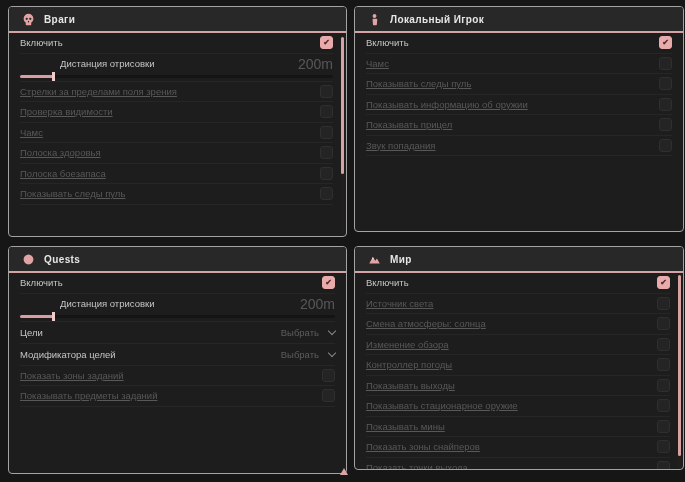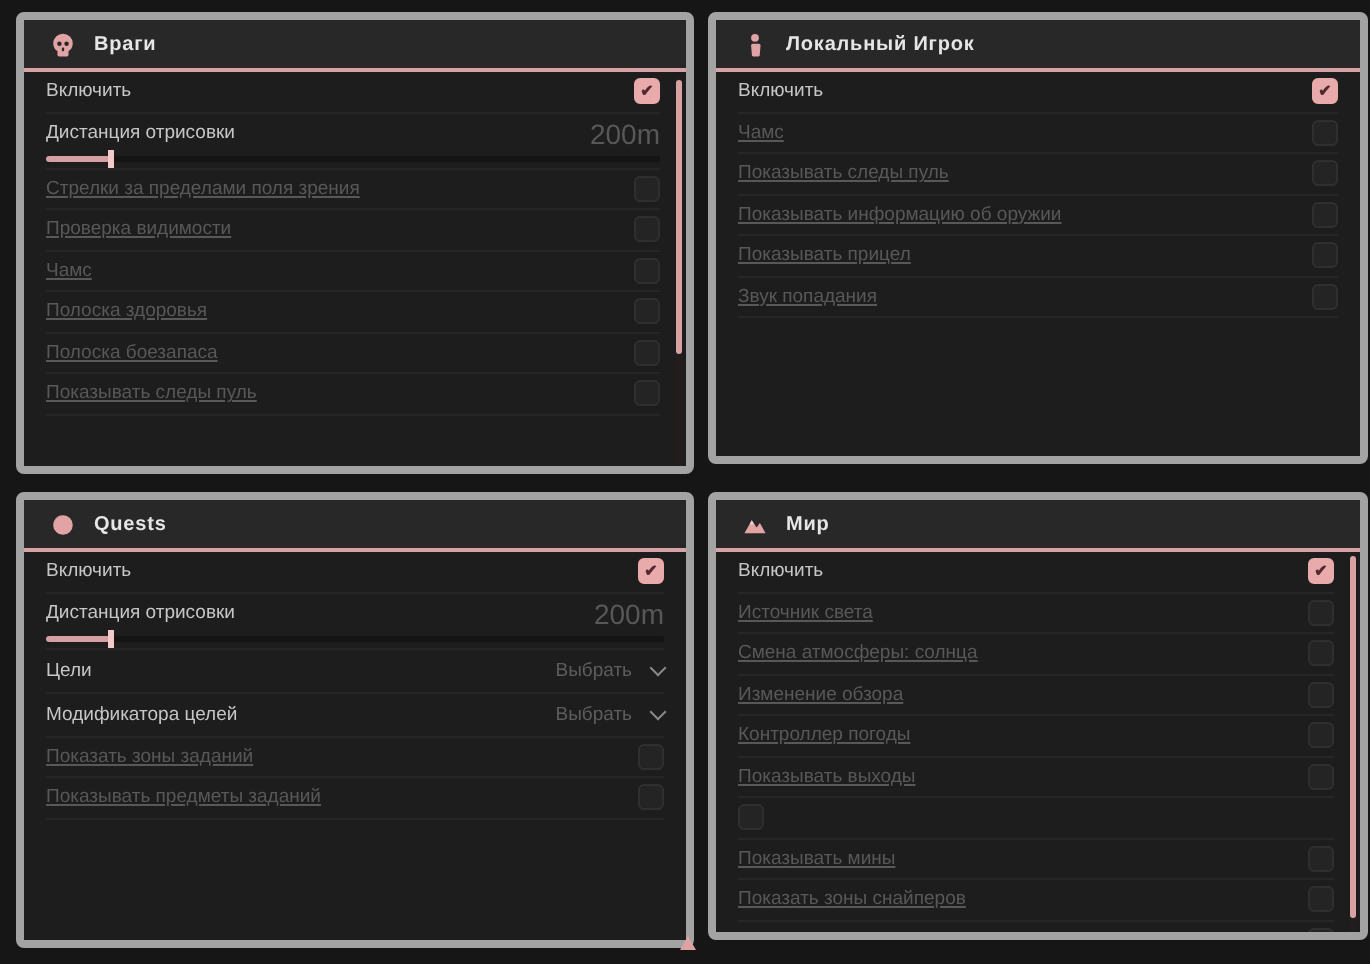--- a/index.html
+++ b/index.html
@@ -1,36 +1,36 @@
 <!DOCTYPE html>
 <html><head>
 <meta charset="utf-8">
 <style>
   html,body{margin:0;padding:0;background:#0e0e0e;}
   .canvas{position:relative;width:685px;height:482px;background:#161616;overflow:hidden;
           font-family:"Liberation Sans",sans-serif;}
-  .panel{position:absolute;background:#1d1d1d;border:4px solid #a3a3a3;border-radius:4px;overflow:hidden;
+  .panel{position:absolute;background:#1d1d1d;border:1px solid #a3a3a3;border-radius:4px;overflow:hidden;
          box-sizing:border-box;}
   .panel-header{height:24px;background:#282828;display:flex;align-items:center;gap:9px;padding:0 13px;
                 border-bottom:2px solid #d5a3a5;}
   .ptitle{font-size:10px;font-weight:bold;color:#e6e6e6;letter-spacing:.4px;}
   .picon{display:flex;align-items:center;}
   .picon svg{width:13px;height:13px;}
   .rows{padding:0 11px;}
   .row{display:flex;align-items:center;justify-content:space-between;height:19.5px;
        border-bottom:1px solid #262626;gap:20px;}
   .label{font-size:9.5px;color:#c6c6c6;white-space:nowrap;}
   .row.dim .label{color:#585858;text-decoration:underline;}
   .cb{width:11px;height:11px;border-radius:3px;background:#242424;border:1px solid #2f2f2f;
       display:flex;align-items:center;justify-content:center;flex:0 0 auto;}
   .cb .mark{display:none;font-size:8px;line-height:1;color:#502a2e;font-weight:bold;}
   .cb.on{background:#e9aaac;border-color:#e9aaac;}
   .cb.on .mark{display:block;}
   .row.slider{display:block;height:28px;padding-top:3px;box-sizing:border-box;}
-  .slider-top{display:flex;align-items:center;justify-content:space-between;height:14px;}
+  .slider-top{display:flex;align-items:center;justify-content:space-between;height:14px;margin-left:40px;}
   .value{font-size:14px;color:#585858;}
   .track{position:relative;margin-top:4px;height:3px;background:#141414;border-radius:2px;}
   .fill{height:100%;background:#d79fa1;border-radius:2px;}
   .handle{position:absolute;top:-3px;width:3px;height:9px;background:#f2caca;margin-left:-1px;}
   .row.select{height:21px;}
   .select-ctl{display:flex;align-items:center;}
   .select-val{font-size:9.5px;color:#5d5d5d;}
   .chev{width:5px;height:5px;border-right:1.5px solid #888;border-bottom:1.5px solid #888;
         transform:rotate(45deg);margin-left:10px;margin-top:-3px;}
   .scroll{position:absolute;right:2px;width:3px;background:#241d1d;border-radius:2px;}
@@ -235,20 +235,21 @@
       </div>
       <div class="row dim">
         <span class="label">Контроллер погоды</span>
         <span class="cb"></span>
       </div>
       <div class="row dim">
         <span class="label">Показывать выходы</span>
         <span class="cb"></span>
       </div>
       <div class="row dim">
+        <span class="label">Показывать стационарное оружие</span>
         <span class="cb"></span>
       </div>
       <div class="row dim">
         <span class="label">Показывать мины</span>
         <span class="cb"></span>
       </div>
       <div class="row dim">
         <span class="label">Показать зоны снайперов</span>
         <span class="cb"></span>
       </div>

